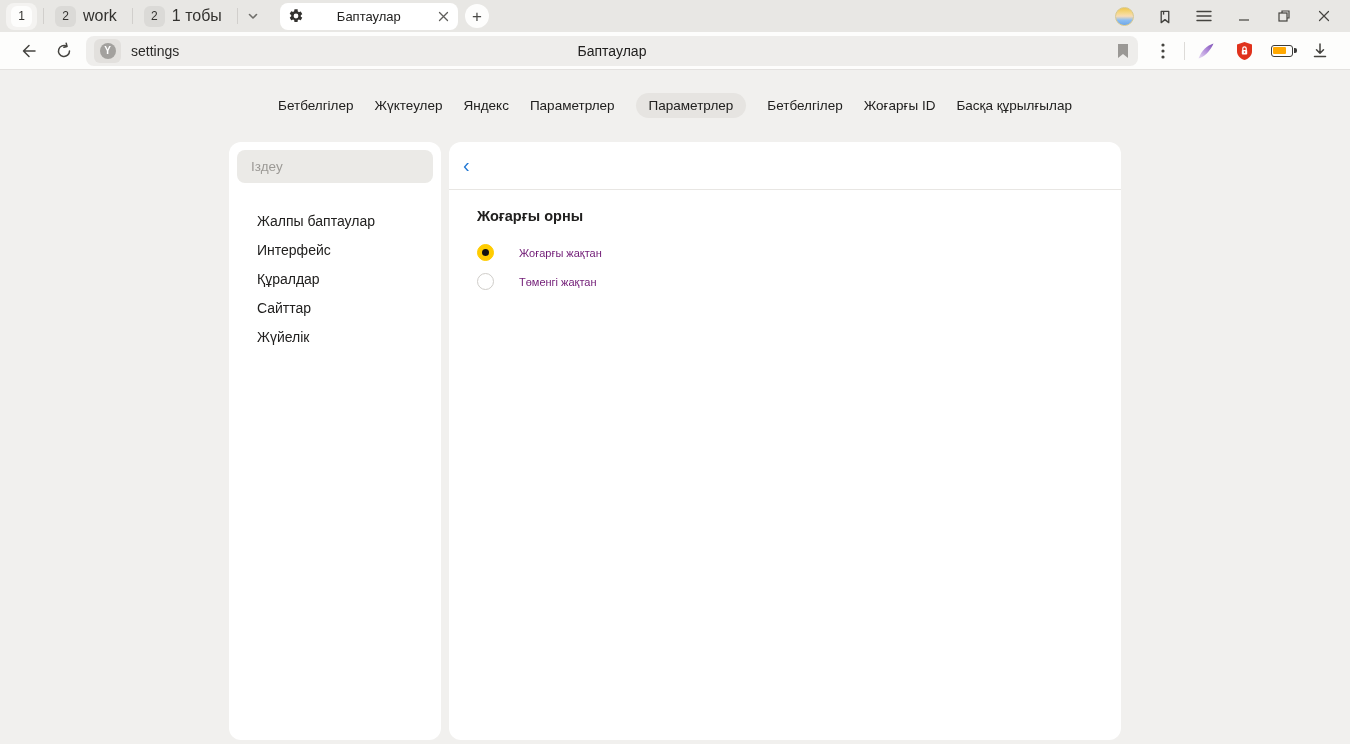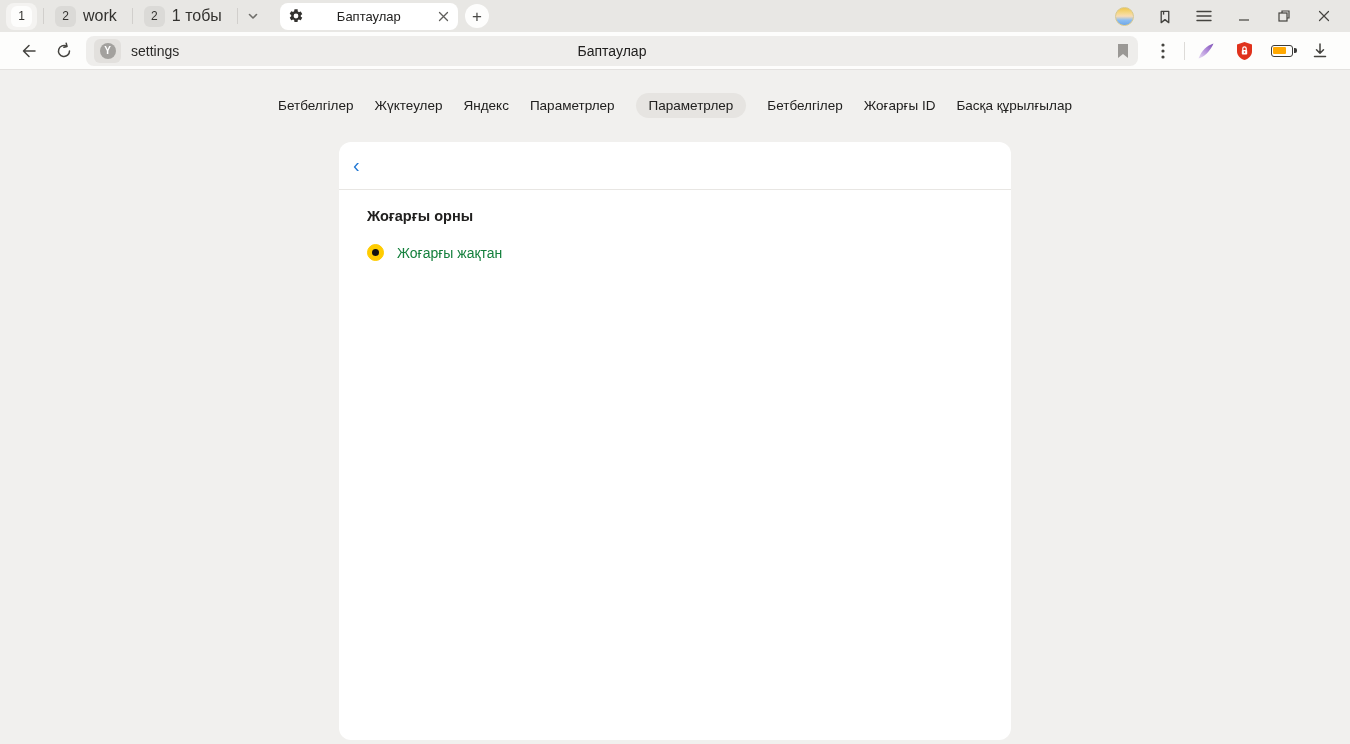--- a/index.html
+++ b/index.html
@@ -153,21 +153,21 @@
     height: 29px; cursor: pointer;
   }
   .radio-circle {
     width: 17px; height: 17px; border-radius: 50%;
     background: #ffffff; border: 1px solid #cfcdc9;
     display: flex; align-items: center; justify-content: center; flex: 0 0 auto;
   }
   .radio-row.selected .radio-circle { background: #ffcc00; border-color: #ffcc00; }
   .radio-dot { width: 7px; height: 7px; border-radius: 50%; background: #111111; display: none; }
   .radio-row.selected .radio-dot { display: block; }
-  .radio-label { font-size: 14px; color: #15803d; }
+  .radio-label { font-size: 11px; color: #701a75; margin-left: 12px; }
 
   svg { display: block; }
 </style>
 </head>
 <body>
 
 <div class="tabbar">
   <div class="tabgroup-pill active-group">
     <span class="group-badge">1</span>
   </div>
@@ -318,30 +318,44 @@
     <div class="nav-tab">Яндекс</div>
     <div class="nav-tab">Параметрлер</div>
     <div class="nav-tab active">Параметрлер</div>
     <div class="nav-tab">Бетбелгілер</div>
     <div class="nav-tab">Жоғарғы ID</div>
     <div class="nav-tab">Басқа құрылғылар</div>
   </div>
 
   <div class="cards">
 
+    <div class="card sidebar-card">
+      <input class="search-input" type="text" placeholder="Іздеу" style="">
+      <div class="sidebar-list">
+        <div class="sidebar-item">Жалпы баптаулар</div>
+        <div class="sidebar-item">Интерфейс</div>
+        <div class="sidebar-item">Құралдар</div>
+        <div class="sidebar-item">Сайттар</div>
+        <div class="sidebar-item">Жүйелік</div>
+      </div>
+    </div>
 
     <div class="card main-card">
       <div class="main-header" style="color:#2479d4;">
         <span class="back-chevron">‹</span>
       </div>
       <div class="main-body">
         <div class="section-heading">Жоғарғы орны</div>
         <div class="radio-row selected">
           <span class="radio-circle">
               <span class="radio-dot"></span>
             </span>
           <span class="radio-label">Жоғарғы жақтан</span>
         </div>
+        <div class="radio-row">
+          <span class="radio-circle"></span>
+          <span class="radio-label">Төменгі жақтан</span>
+        </div>
       </div>
     </div>
 
   </div>
 </div>
 
 </body></html>

